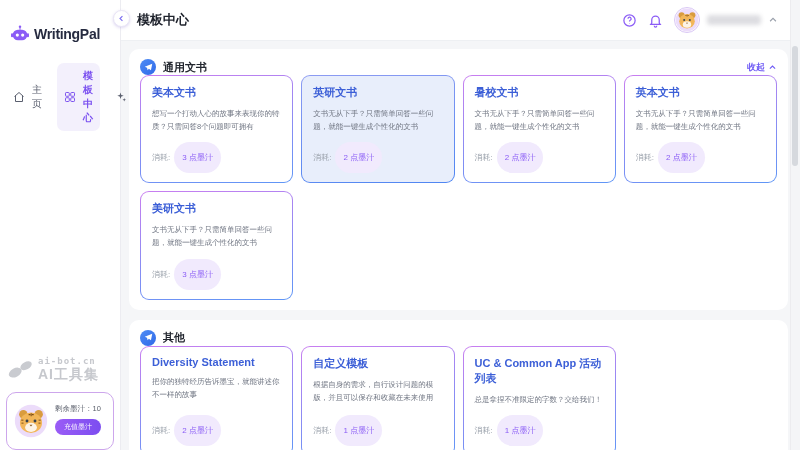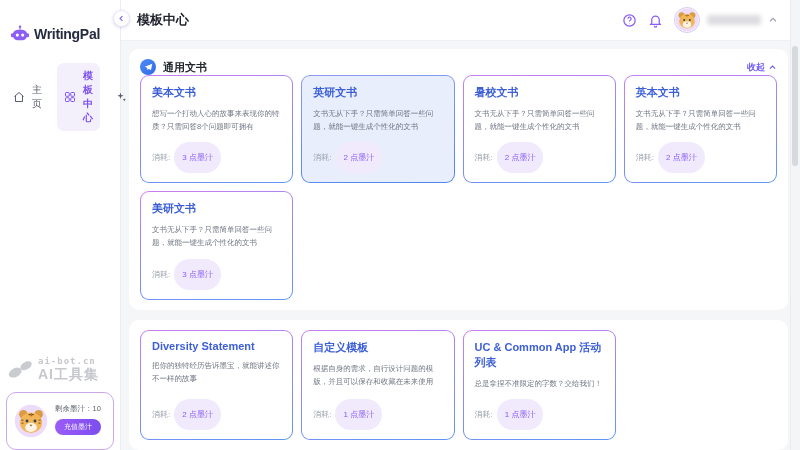--- a/index.html
+++ b/index.html
@@ -288,20 +288,29 @@
     <div class="card-desc">文书无从下手？只需简单回答一些问题，就能一键生成个性化的文书</div>
     <div class="card-cost">
       <span class="cost-label">消耗:</span>
       <span class="cost-badge">3 点墨汁</span>
     </div>
   </div>
 </div>
   </section>
 
   <section class="panel">
+    <div class="panel-head">
+      <span class="sec-icon">
+        <svg viewBox="0 0 24 24" fill="#fff">
+                <path d="M22 2L2 10.3l6 2.2L9.8 19l3.1-4 5.6 4.2z"></path>
+              </svg>
+      </span>
+      <span class="sec-title">其他</span>
+
+    </div>
     <div class="cards">
   <div class="card">
     <div class="card-title">Diversity Statement</div>
     <div class="card-desc">把你的独特经历告诉墨宝，就能讲述你不一样的故事</div>
     <div class="card-cost">
       <span class="cost-label">消耗:</span>
       <span class="cost-badge">2 点墨汁</span>
     </div>
   </div>
 

